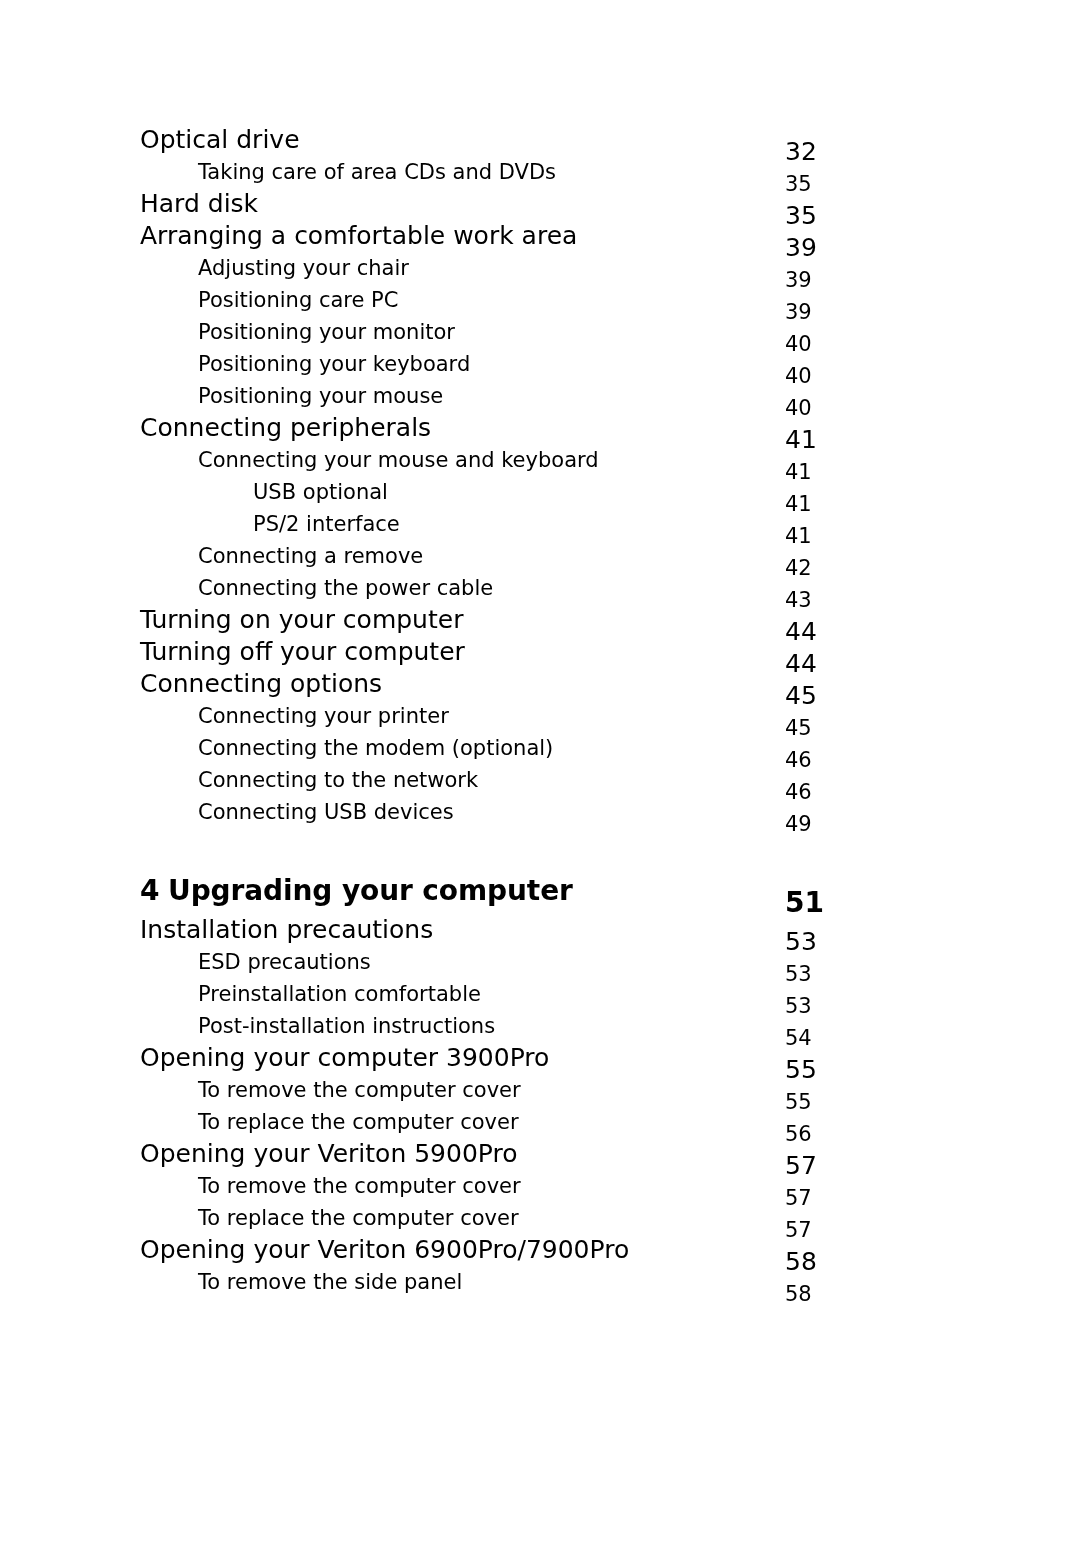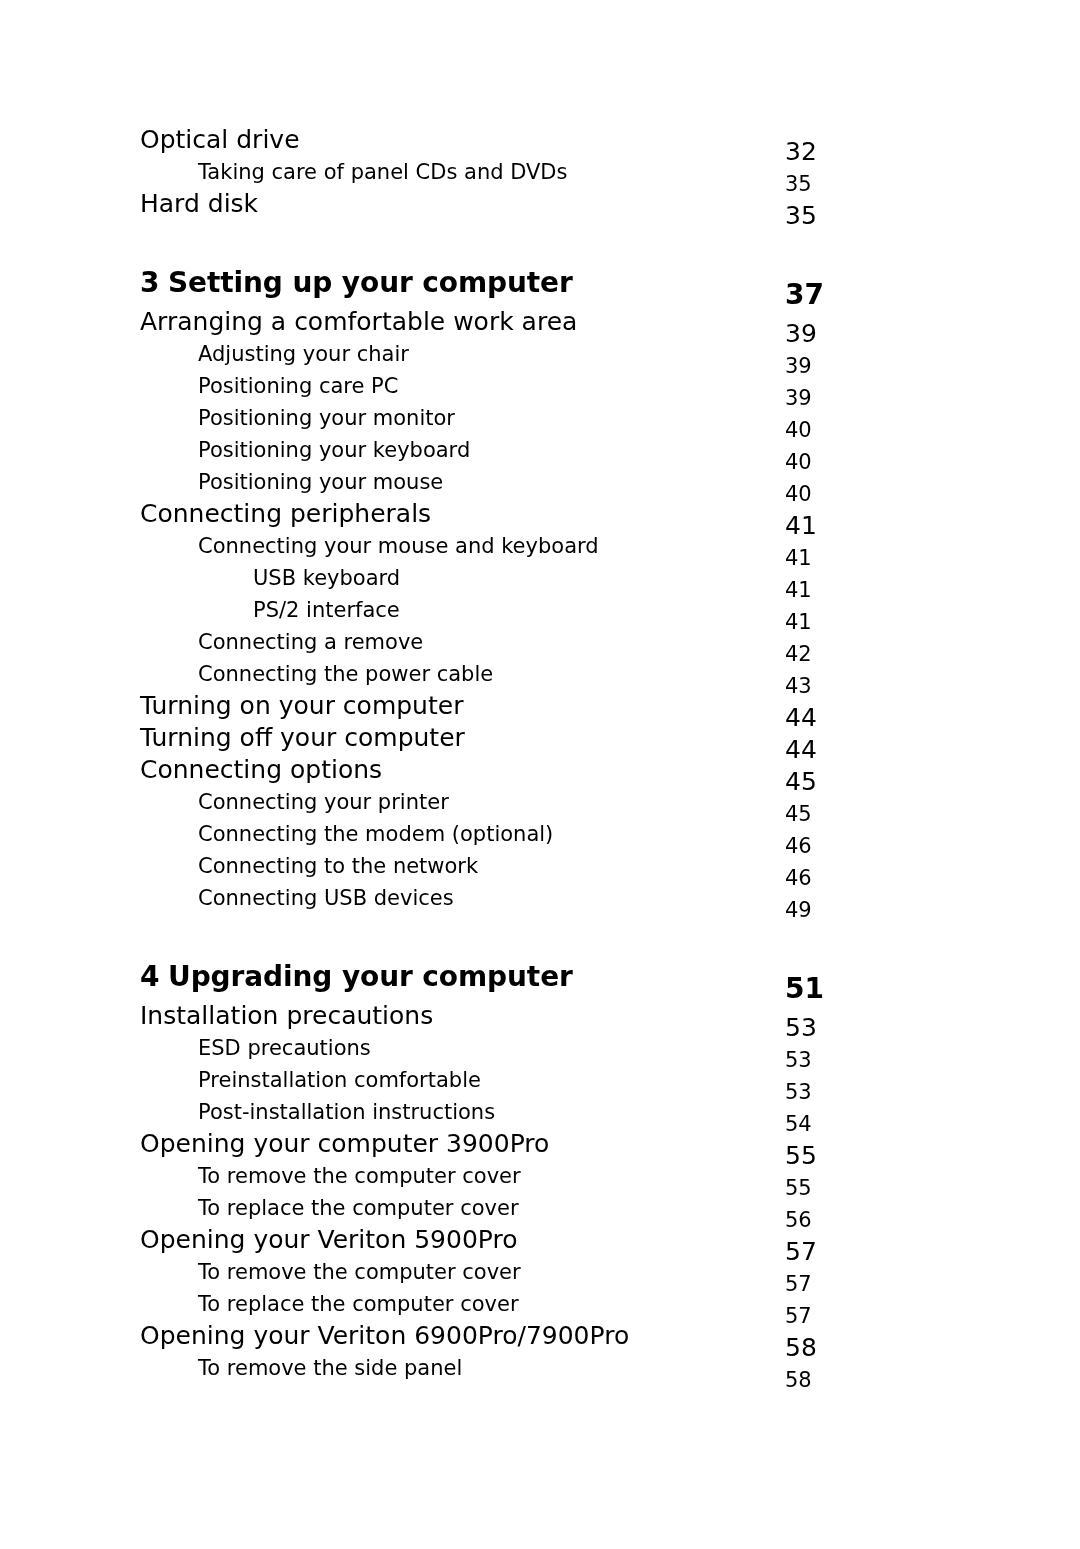--- a/index.html
+++ b/index.html
@@ -75,31 +75,27 @@
 <body>
 
 <div class="spacer-top"></div>
 
 <div id="toc" style="top: 124px;">
     <div class="toc-row lvl-1">
       <span class="title">Optical drive</span>
       <span class="page">32</span>
     </div>
     <div class="toc-row lvl-2">
-      <span class="title">Taking care of panel CDs and DVDs</span>
+      <span class="title">Taking care of area CDs and DVDs</span>
       <span class="page">35</span>
     </div>
     <div class="toc-row lvl-1">
       <span class="title">Hard disk</span>
       <span class="page">35</span>
     </div>
-    <div class="toc-row lvl-chapter">
-      <span class="title"><span class="num">3</span><span>Setting up your computer</span></span>
-      <span class="page">37</span>
-    </div>
     <div class="toc-row lvl-1">
       <span class="title">Arranging a comfortable work area</span>
       <span class="page">39</span>
     </div>
     <div class="toc-row lvl-2">
       <span class="title">Adjusting your chair</span>
       <span class="page">39</span>
     </div>
     <div class="toc-row lvl-2">
       <span class="title">Positioning care PC</span>
@@ -119,21 +115,21 @@
     </div>
     <div class="toc-row lvl-1">
       <span class="title">Connecting peripherals</span>
       <span class="page">41</span>
     </div>
     <div class="toc-row lvl-2">
       <span class="title">Connecting your mouse and keyboard</span>
       <span class="page">41</span>
     </div>
     <div class="toc-row lvl-3">
-      <span class="title">USB keyboard</span>
+      <span class="title">USB optional</span>
       <span class="page">41</span>
     </div>
     <div class="toc-row lvl-3">
       <span class="title">PS/2 interface</span>
       <span class="page">41</span>
     </div>
     <div class="toc-row lvl-2">
       <span class="title">Connecting a remove</span>
       <span class="page">42</span>
     </div>

